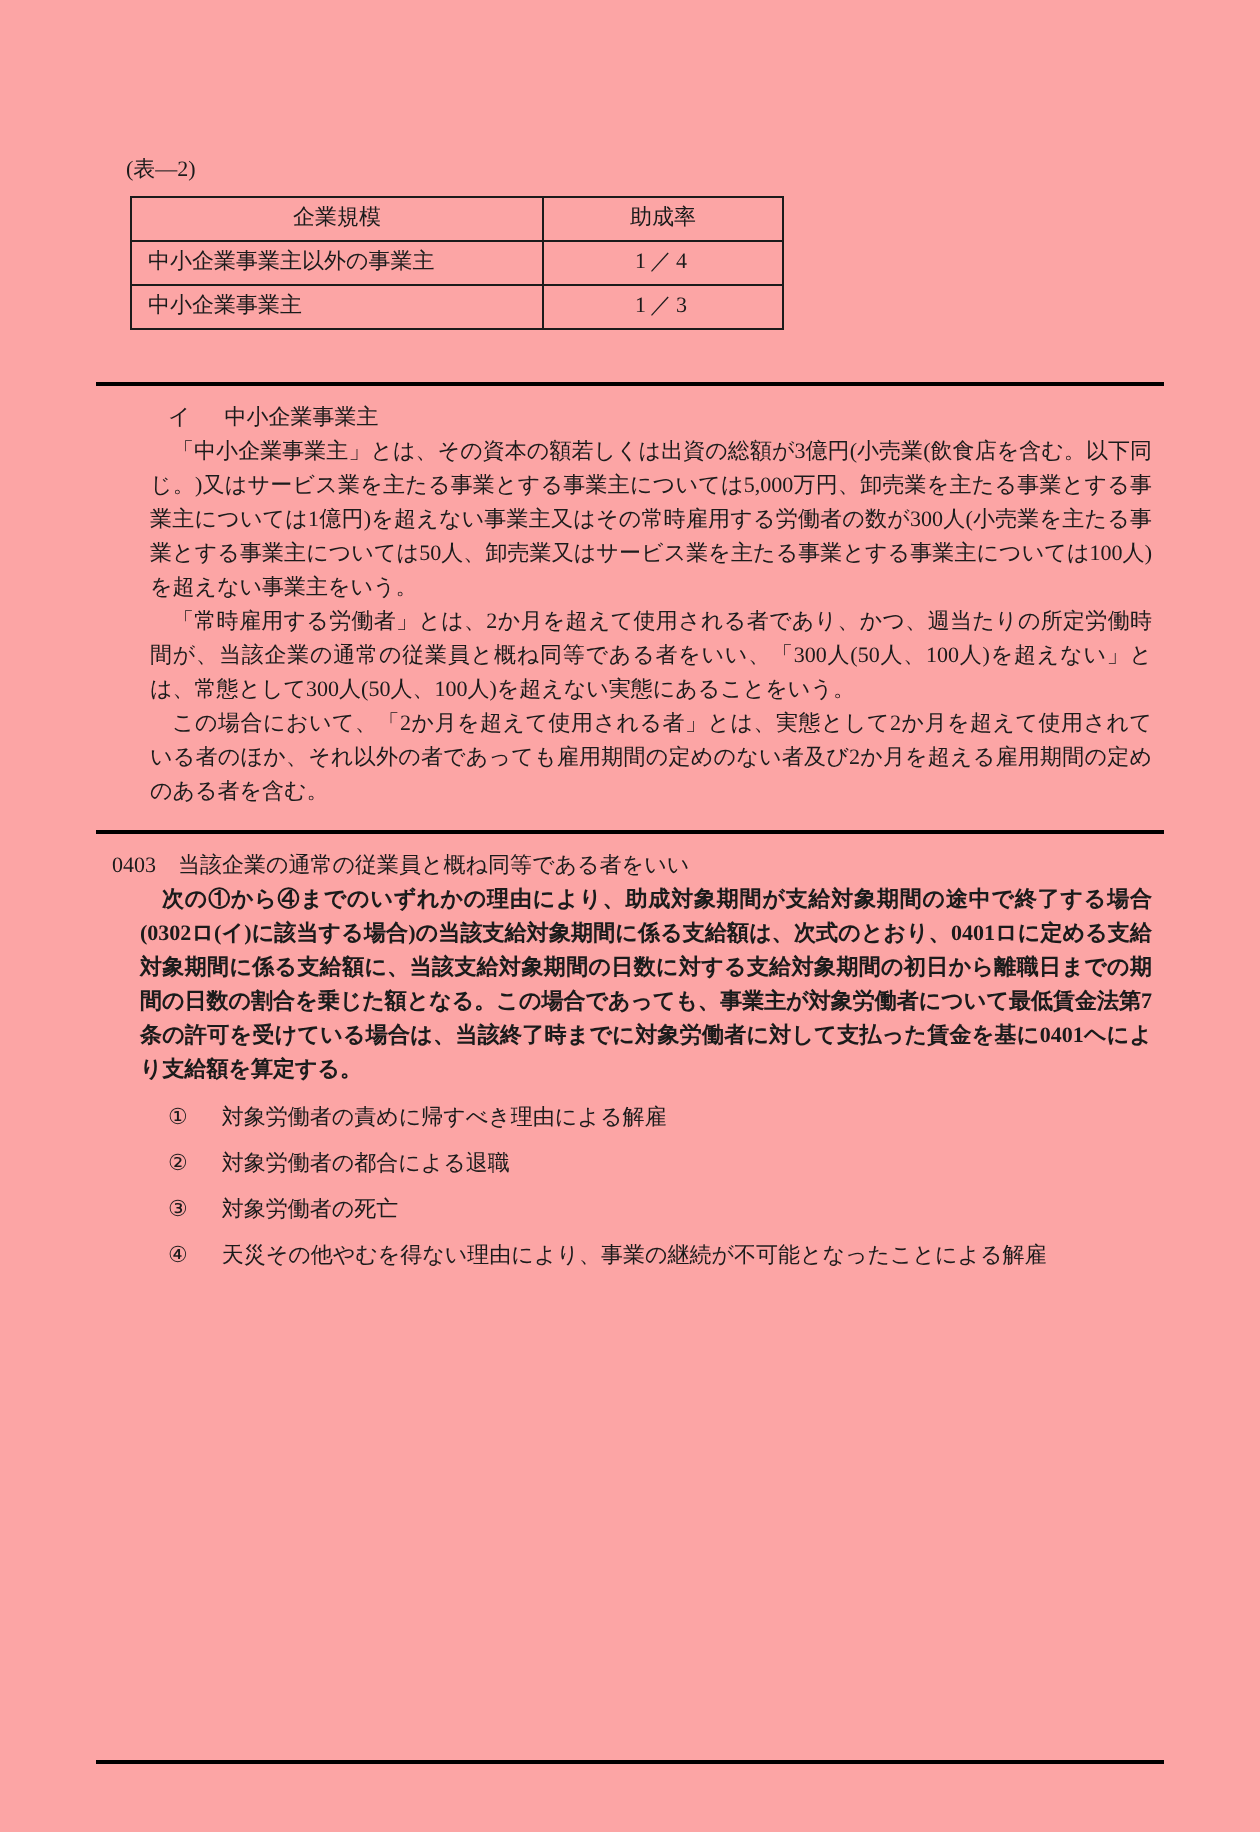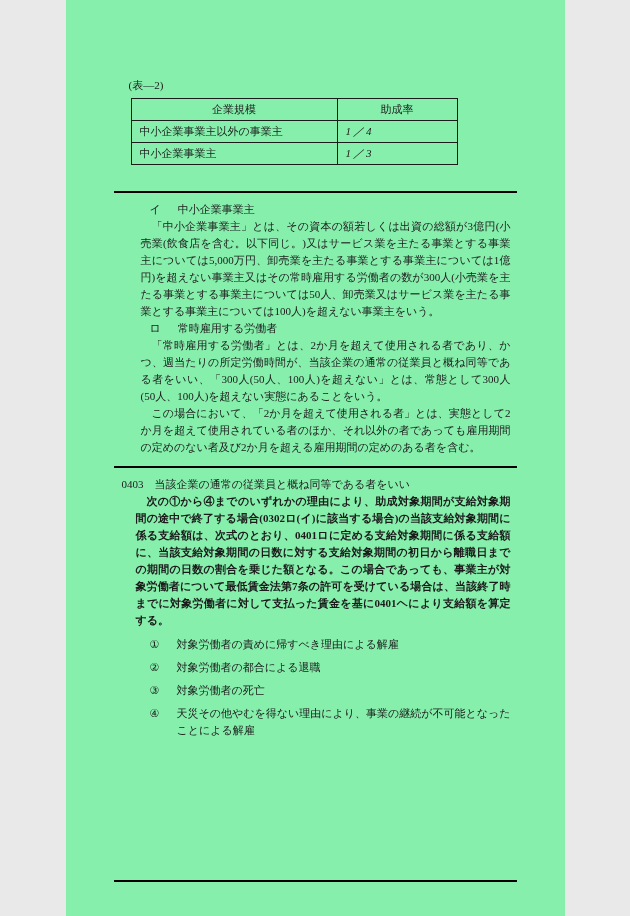--- a/index.html
+++ b/index.html
@@ -1,23 +1,23 @@
 <!DOCTYPE html>
 <html><head>
 <meta charset="utf-8">
 <style>
   * { margin: 0; padding: 0; box-sizing: border-box; }
   html, body { background: #e9e9e9; }
   body { font-family: "Liberation Serif", "DejaVu Serif", serif; }
   .page {
     position: relative;
-    width: 499px;
+    width: 630px;
     height: 916px;
     margin: 0 auto;
-    background: #86efac;
+    background: #fca5a5;
     color: #1b1b1b;
     padding: 78px 48px 0 48px;
     overflow: hidden;
     font-size: 11px;
     line-height: 17px;
   }
   .table-label {
     margin: 0 0 5px 15px;
     font-size: 11px;
     line-height: 15px;
@@ -33,21 +33,21 @@
     font-weight: 400;
     font-size: 11px;
     line-height: 15px;
     padding: 3px 8px;
     height: 22px;
     vertical-align: middle;
   }
   table.grant-table col.c1 { width: 206px; }
   table.grant-table col.c2 { width: 120px; }
   table.grant-table th { text-align: center; }
-  td.center { letter-spacing: 2px; font-style: italic; }
+  td.center { text-align: center; letter-spacing: 2px; }
   .rule {
     border: none;
     border-top: 2px solid #000;
     height: 0;
   }
   .rule-1 { margin-top: 26px; }
   .rule-2 { margin-top: 10px; }
   .rule-bottom {
     position: absolute;
     left: 48px;
@@ -100,23 +100,20 @@
 
   <hr class="rule rule-1">
 
   <div class="section">
 
     <div class="sub-heading">
       <span class="sub-marker">イ</span><span>中小企業事業主</span>
     </div>
     <p class="para-l3">「中小企業事業主」とは、その資本の額若しくは出資の総額が3億円(小売業(飲食店を含む。以下同じ。)又はサービス業を主たる事業とする事業主については5,000万円、卸売業を主たる事業とする事業主については1億円)を超えない事業主又はその常時雇用する労働者の数が300人(小売業を主たる事業とする事業主については50人、卸売業又はサービス業を主たる事業とする事業主については100人)を超えない事業主をいう。</p>
 
-    <div class="sub-heading">
-      <span class="sub-marker">ロ</span><span>常時雇用する労働者</span>
-    </div>
     <p class="para-l3">「常時雇用する労働者」とは、2か月を超えて使用される者であり、かつ、週当たりの所定労働時間が、当該企業の通常の従業員と概ね同等である者をいい、「300人(50人、100人)を超えない」とは、常態として300人(50人、100人)を超えない実態にあることをいう。</p>
     <p class="para-l3">この場合において、「2か月を超えて使用される者」とは、実態として2か月を超えて使用されている者のほか、それ以外の者であっても雇用期間の定めのない者及び2か月を超える雇用期間の定めのある者を含む。</p>
   </div>
 
   <hr class="rule rule-2">
 
   <div class="section">
     <div class="sec-heading">
       <span class="sec-num">0403</span><span>当該企業の通常の従業員と概ね同等である者をいい</span>
     </div>

